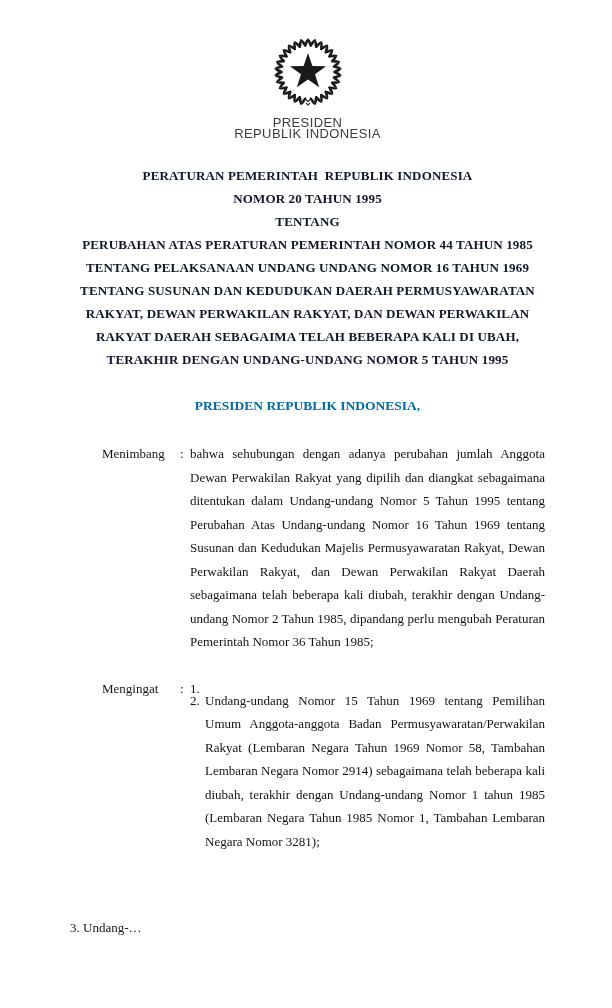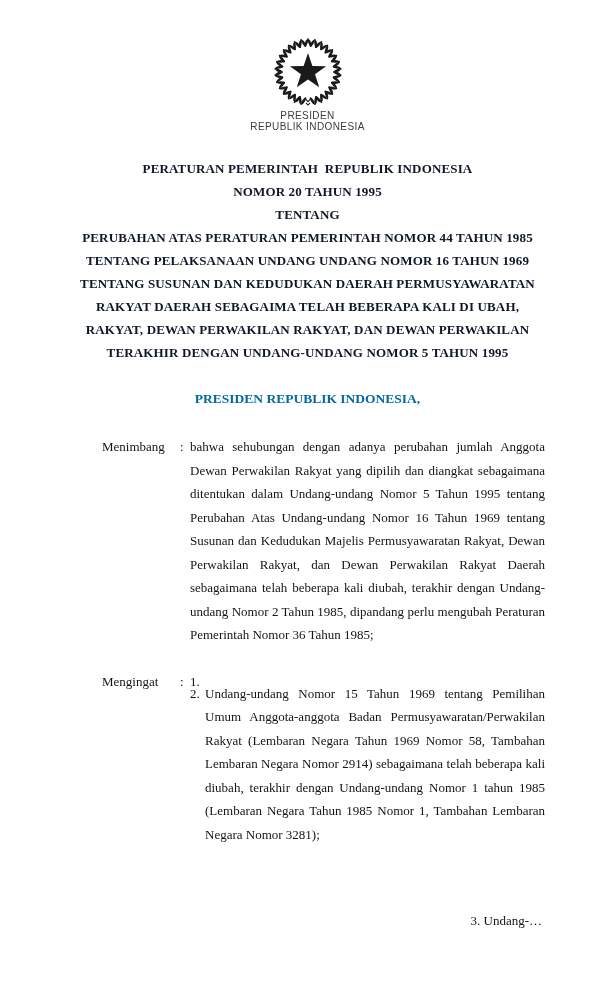--- a/index.html
+++ b/index.html
@@ -21,22 +21,23 @@
   }
   
   .emblem-wrap {
     text-align: center;
   }
   .emblem-svg {
     display: block;
     margin: 0 auto;
   }
   .emblem-caption {
+    margin-top: 7px;
     font-family: "Liberation Sans", sans-serif;
-    font-size: 10px;
+    font-size: 13px;
     letter-spacing: 0.4px;
     line-height: 11px;
     color: #3c3c3c;
     text-align: center;
   }
   
   .title-block {
     margin-top: 25px;
     text-align: center;
     font-weight: bold;
@@ -83,21 +84,21 @@
   }
   .num-item + .num-item { margin-top: 12px; }
   .num-item .num {
     position: absolute;
     left: 0;
     top: 0;
   }
   
   .catchword {
     margin-top: 63px;
-    text-align: right;
+    text-align: left;
     font-size: 13px;
     line-height: 23px;
     padding-right: 3px;
   }
 </style>
 </head>
 <body>
 
 <div class="page">
 
@@ -155,22 +156,22 @@
     </div>
   </div>
 
   <div class="title-block">
     <div class="tline">PERATURAN PEMERINTAH  REPUBLIK INDONESIA</div>
     <div class="tline">NOMOR 20 TAHUN 1995</div>
     <div class="tline">TENTANG</div>
     <div class="tline">PERUBAHAN ATAS PERATURAN PEMERINTAH NOMOR 44 TAHUN 1985</div>
     <div class="tline">TENTANG PELAKSANAAN UNDANG UNDANG NOMOR 16 TAHUN 1969</div>
     <div class="tline">TENTANG SUSUNAN DAN KEDUDUKAN DAERAH PERMUSYAWARATAN</div>
+    <div class="tline">RAKYAT, DEWAN PERWAKILAN RAKYAT, DAN DEWAN PERWAKILAN</div>
     <div class="tline">RAKYAT DAERAH SEBAGAIMA TELAH BEBERAPA KALI DI UBAH,</div>
-    <div class="tline">RAKYAT, DEWAN PERWAKILAN RAKYAT, DAN DEWAN PERWAKILAN</div>
     <div class="tline">TERAKHIR DENGAN UNDANG-UNDANG NOMOR 5 TAHUN 1995</div>
   </div>
 
   <div class="preamble-heading">PRESIDEN REPUBLIK INDONESIA,</div>
 
   <div class="clause clause-menimbang">
     <div class="clause-label">Menimbang</div>
     <div class="clause-colon">:</div>
     <div class="clause-body">bahwa sehubungan dengan adanya perubahan jumlah Anggota Dewan Perwakilan Rakyat yang dipilih dan diangkat sebagaimana ditentukan dalam Undang-undang Nomor 5 Tahun 1995 tentang Perubahan Atas Undang-undang Nomor 16 Tahun 1969 tentang Susunan dan Kedudukan Majelis Permusyawaratan Rakyat, Dewan Perwakilan Rakyat, dan Dewan Perwakilan Rakyat Daerah sebagaimana telah beberapa kali diubah, terakhir dengan Undang-undang Nomor 2 Tahun 1985, dipandang perlu mengubah Peraturan Pemerintah Nomor 36 Tahun 1985;</div>
   </div>

